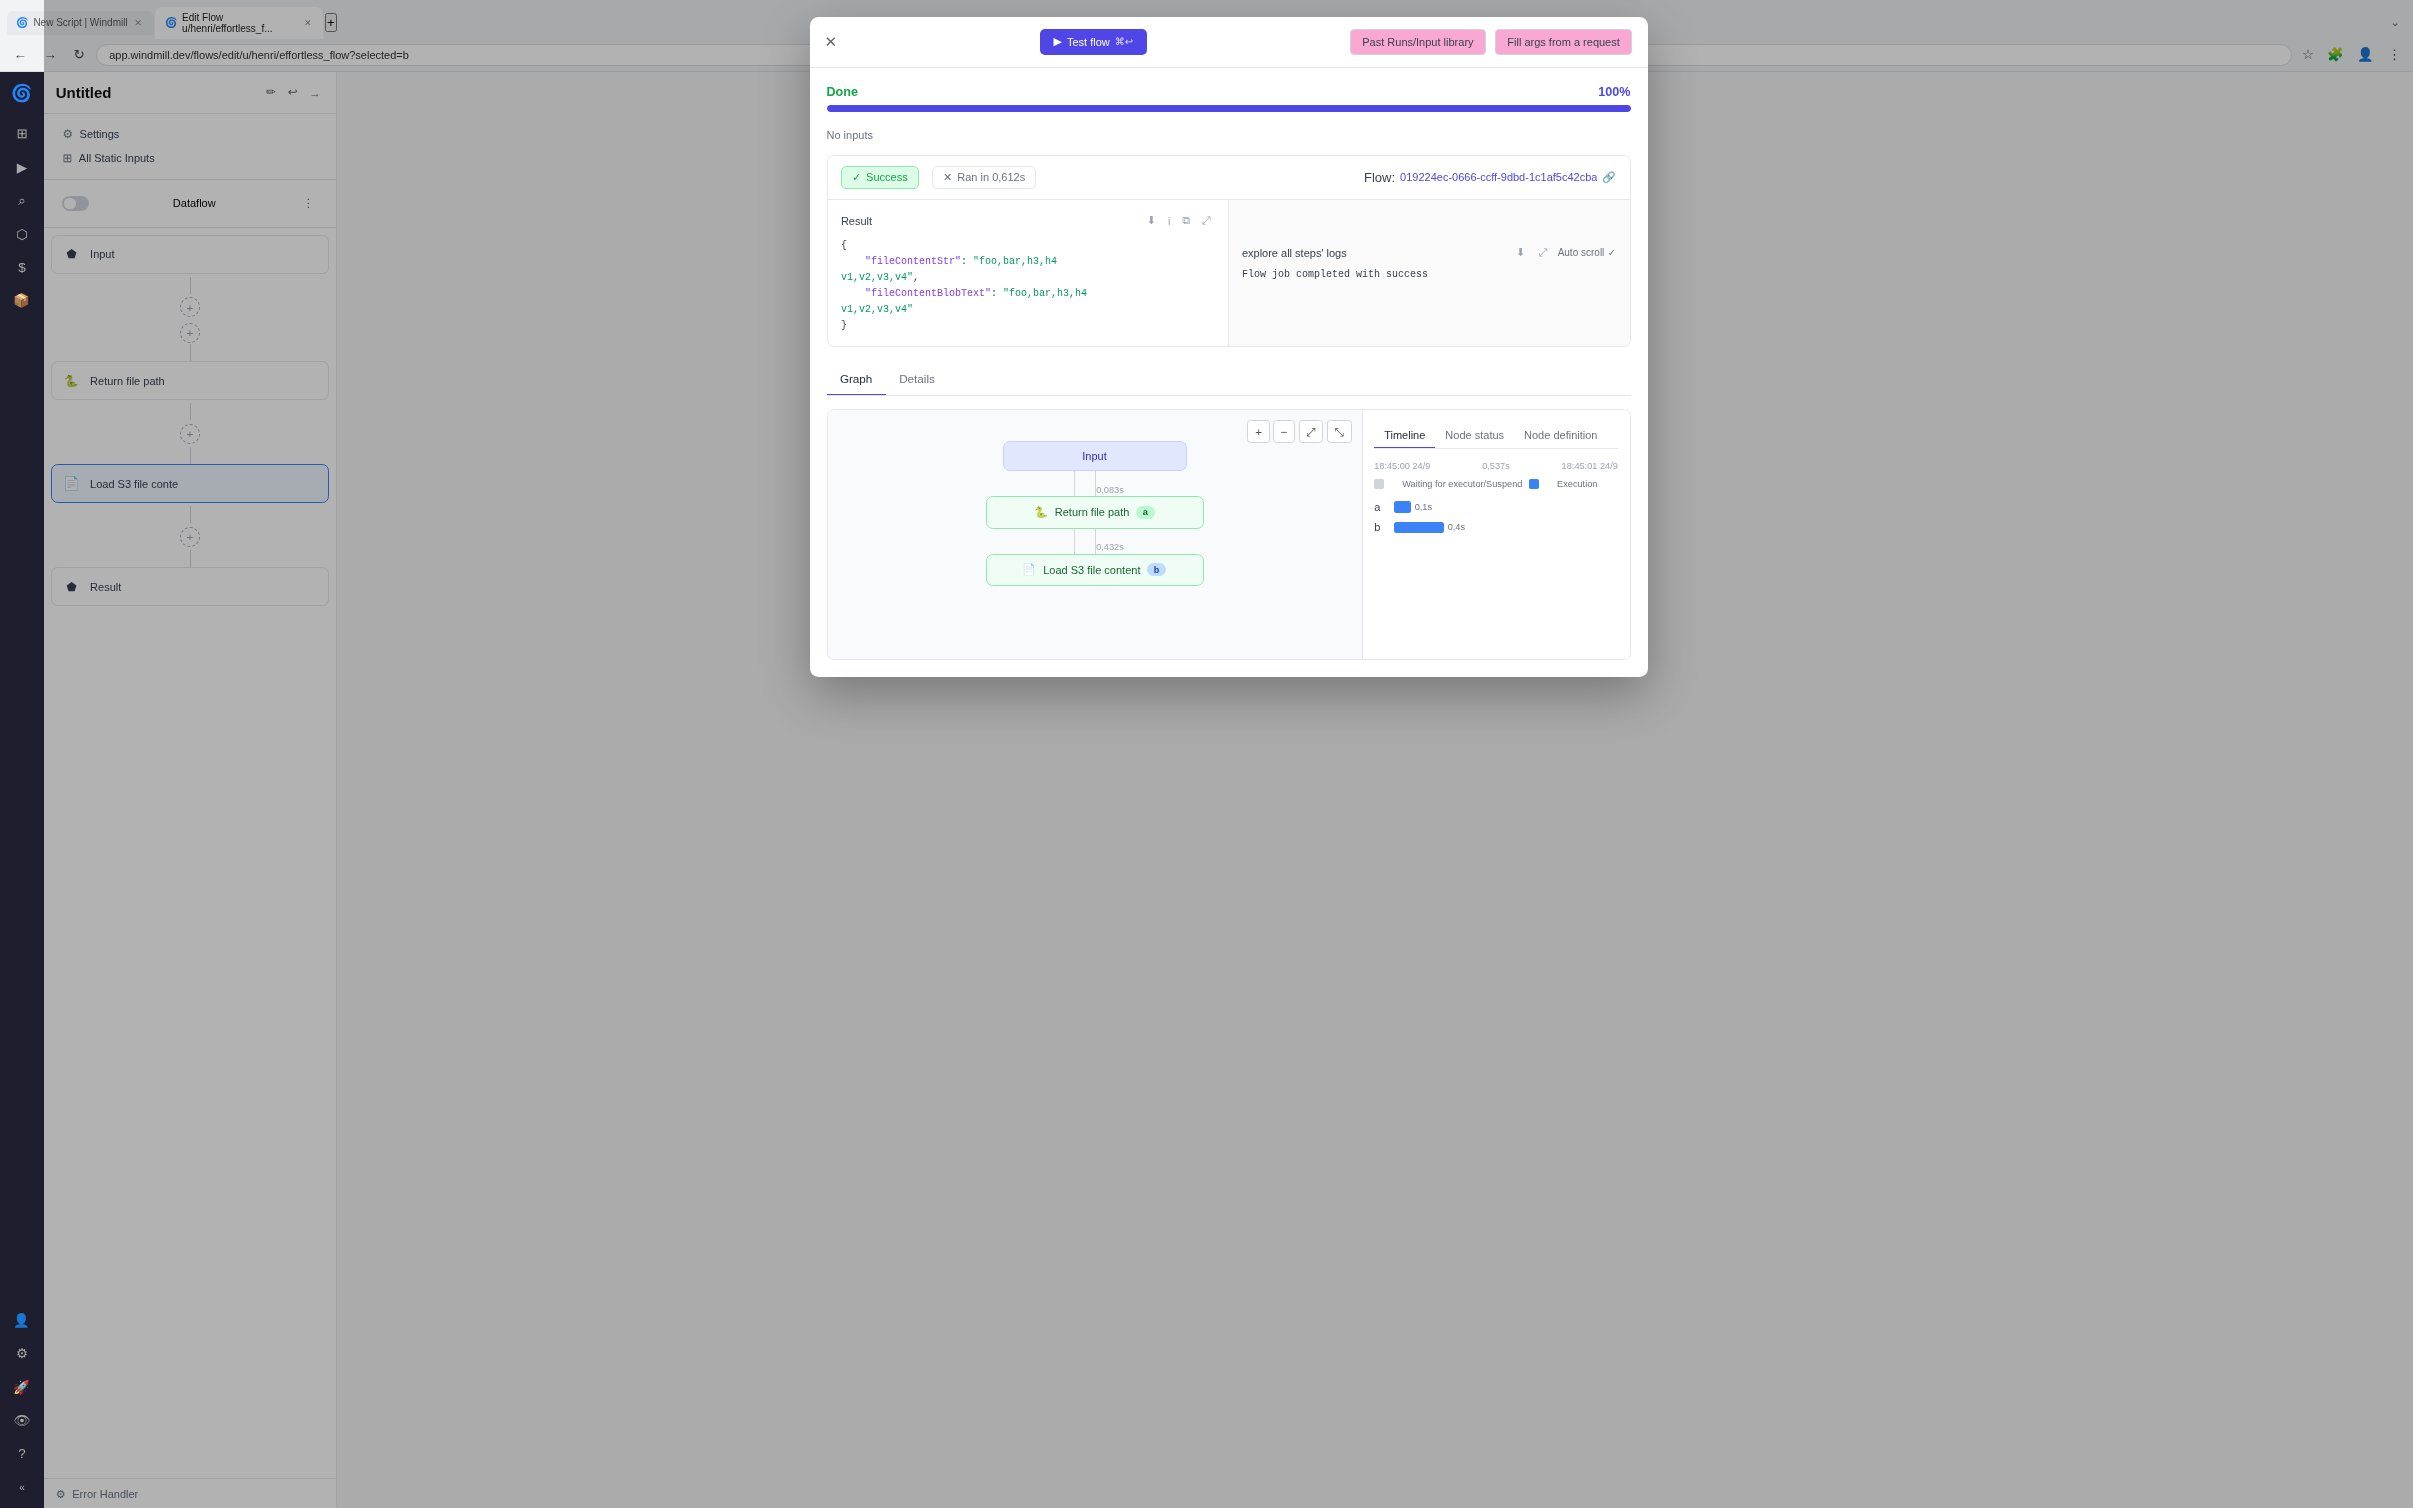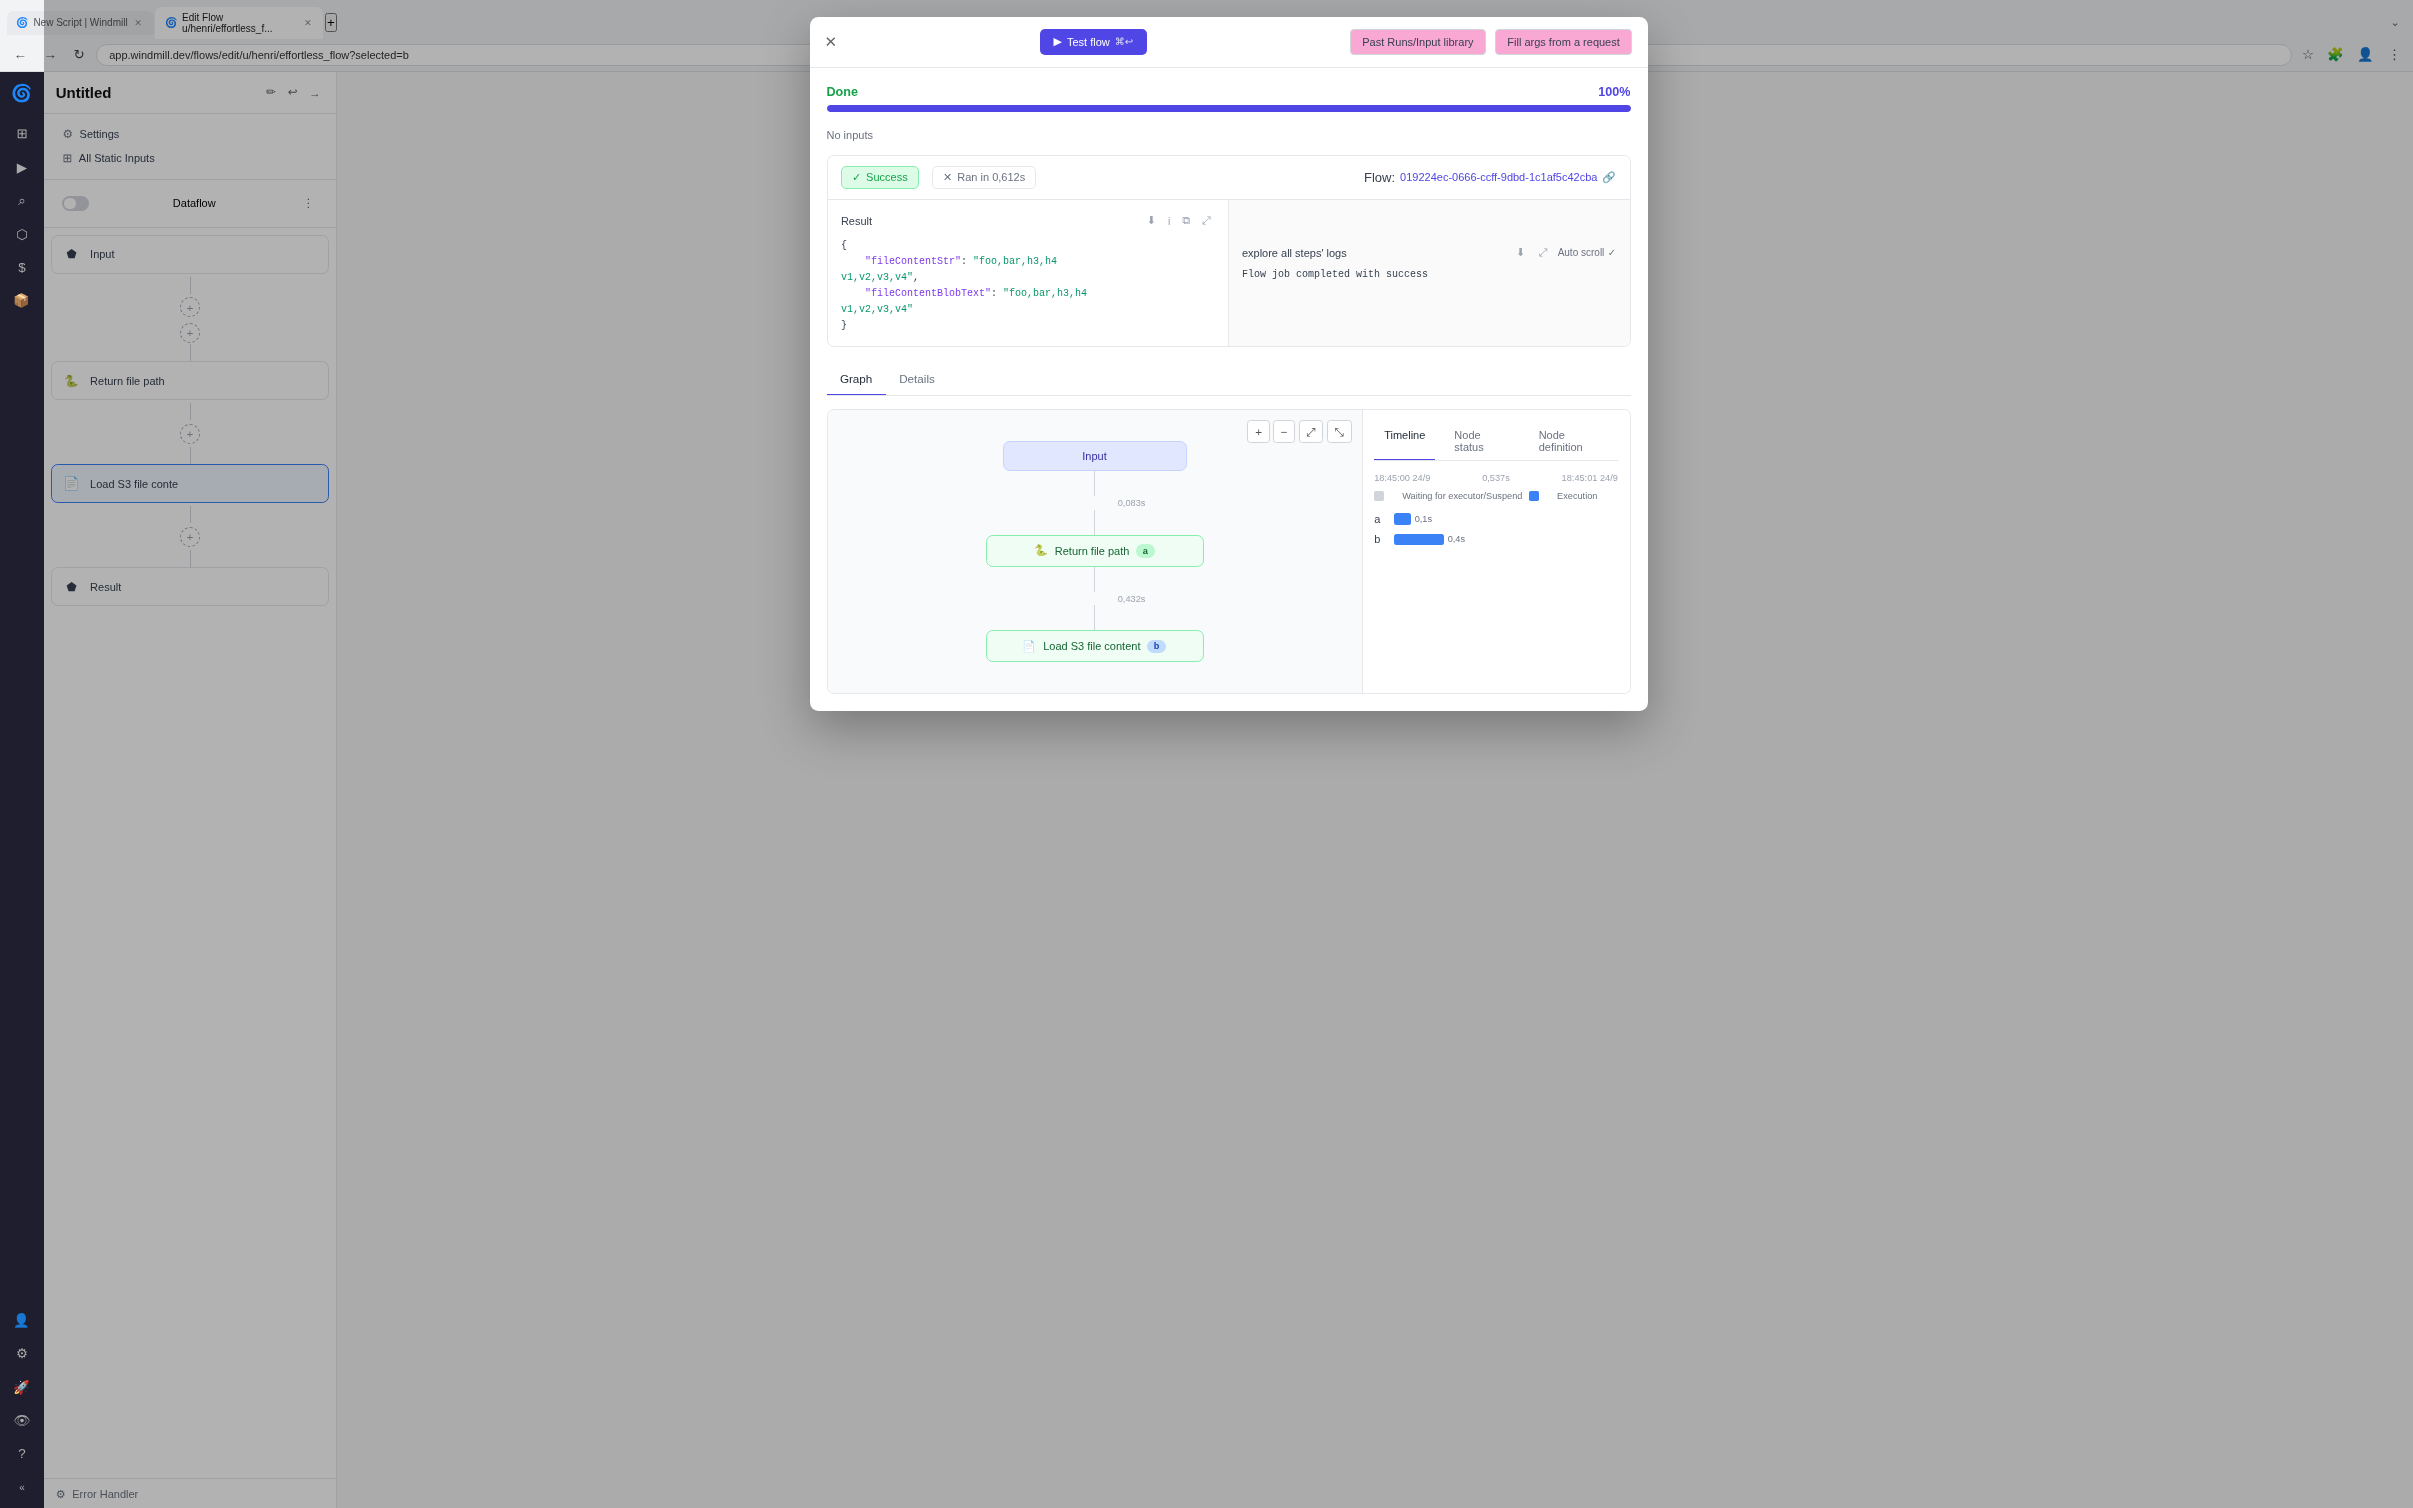--- a/index.html
+++ b/index.html
@@ -105,27 +105,27 @@
     .graph-controls { position: absolute; top: 10px; right: 10px; display: flex; gap: 3.4px; }
     .graph-ctrl-btn { background: #fff; border: 0.8px solid #d1d5db; border-radius: 3.4px; padding: 3.4px 6.7px; font-size: 11.7px; color: #555; cursor: pointer; }
 
     .graph-flow { display: flex; flex-direction: column; align-items: center; padding: 17px; gap: 0; min-height: 210px; position: relative; }
     .graph-node { display: flex; align-items: center; border-radius: 6.7px; padding: 8.4px 13.4px; font-size: 11px; font-weight: 500; gap: 6.7px; min-width: 184px; justify-content: center; }
     .graph-node.input-node { background: #e0e7ff; color: #3730a3; border: 0.8px solid #c7d2fe; }
     .graph-node.step-node { background: #f0fdf4; color: #166534; border: 0.8px solid #86efac; }
     .graph-node-badge { font-size: 9.2px; padding: 1.7px 6.7px; border-radius: 8.4px; font-weight: 600; }
     .graph-node-badge.a { background: #bbf7d0; color: #166534; }
     .graph-node-badge.b { background: #bfdbfe; color: #1e40af; }
-    .graph-edge { display: flex; flex-direction: column; align-items: center; }
+    .graph-edge { display: flex; flex-direction: row; align-items: center; }
     .graph-edge-line { width: 1.7px; height: 25px; background: #d1d5db; }
     .graph-edge-label { font-size: 9.2px; color: #9ca3af; margin: 1.7px 0; align-self: flex-end; margin-right: -50px; }
 
     
     .timeline-panel { background: #fff; border-left: 0.8px solid #e5e7eb; padding: 11.7px; }
-    .timeline-tabs { display: flex; gap: 9px; border-bottom: 0.8px solid #e5e7eb; margin-bottom: 11.7px; }
+    .timeline-tabs { display: flex; gap: 0; border-bottom: 0.8px solid #e5e7eb; margin-bottom: 11.7px; }
     .timeline-tab { padding: 6.7px 10px; font-size: 11px; color: #6b7280; cursor: pointer; border-bottom: 1.7px solid transparent; }
     .timeline-tab.active { color: #1f2937; border-bottom-color: #4f46e5; font-weight: 500; }
     .timeline-header { display: flex; justify-content: space-between; font-size: 9.2px; color: #9ca3af; margin-bottom: 8.4px; }
     .timeline-legend { display: flex; align-items: center; gap: 6.7px; margin-bottom: 11.7px; flex-wrap: wrap; }
     .legend-item { display: flex; align-items: center; gap: 18px; font-size: 9.2px; color: #6b7280; }
     .legend-box { width: 10px; height: 10px; border-radius: 1.7px; }
     .legend-box.wait { background: #d1d5db; }
     .legend-box.exec { background: #3b82f6; }
     .timeline-row { display: flex; align-items: center; gap: 6.7px; margin-bottom: 8.4px; }
     .timeline-label { font-size: 11px; font-weight: 500; color: #374151; width: 13.4px; }

